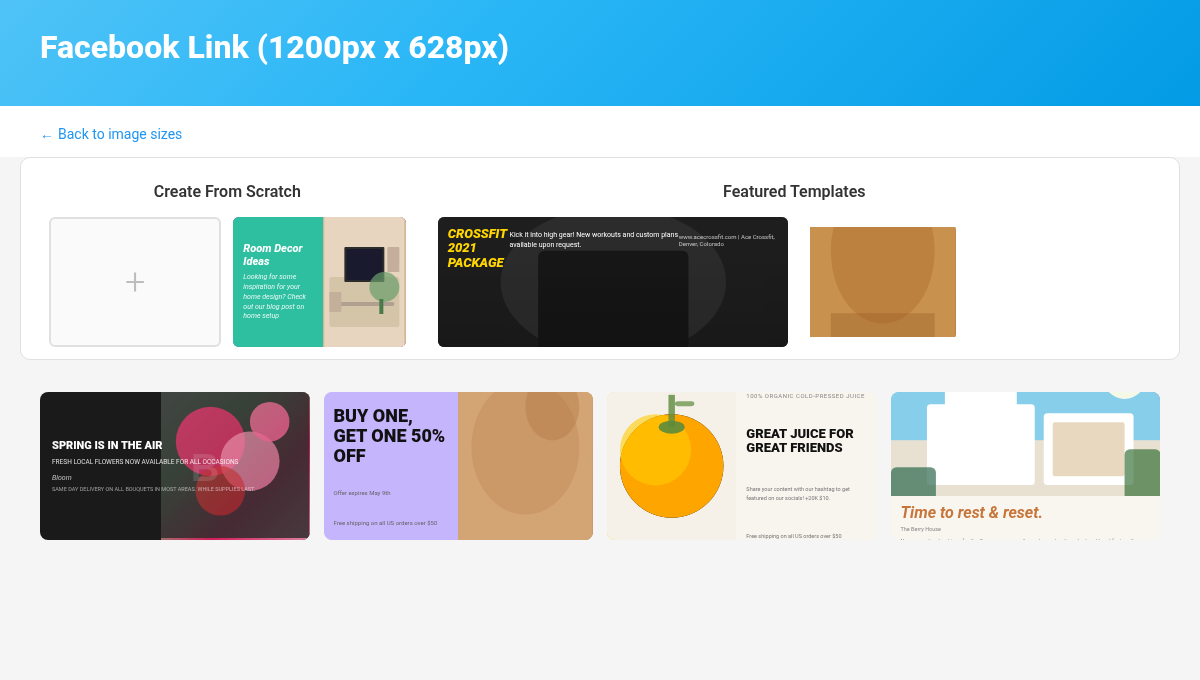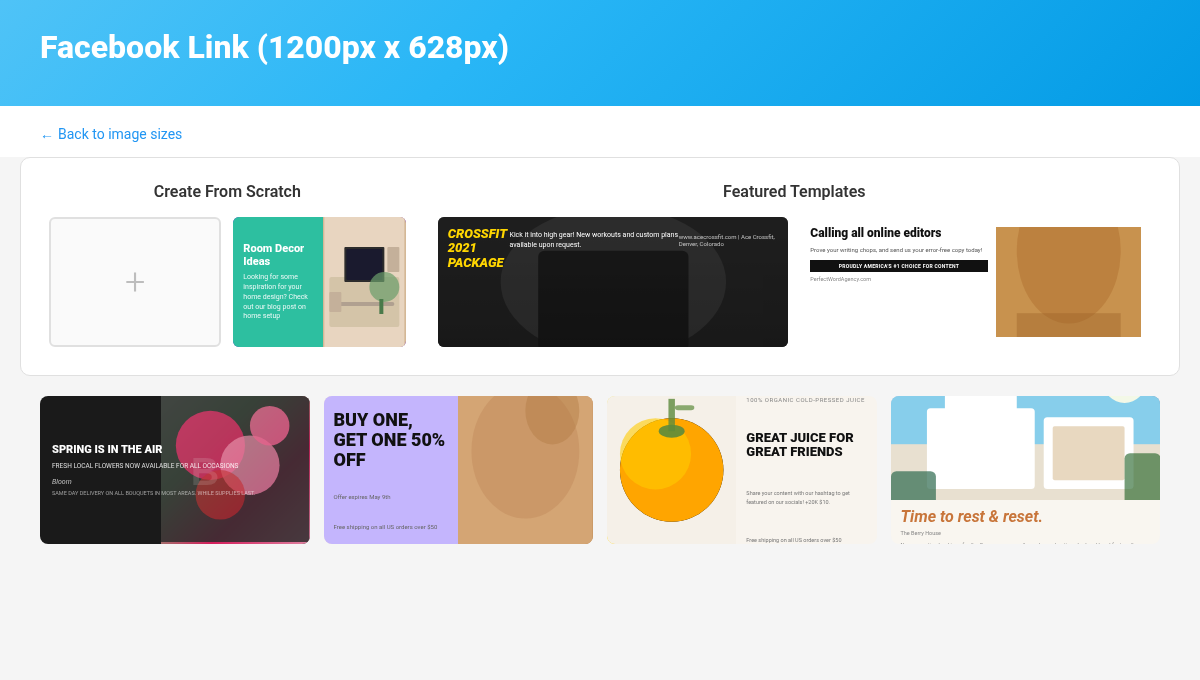--- a/index.html
+++ b/index.html
@@ -44,22 +44,22 @@
     .main-content {
       padding: 0 20px 20px;
       background: #f5f5f5;
     }
 
     
     .featured-card {
       background: #fff;
       border-radius: 10px;
       border: 1px solid #e0e0e0;
-      padding: 24px 28px 28px;
-      margin-bottom: 20px;
+      padding: 24px 28px 12px;
+      margin-bottom: 32px;
     }
 
     .featured-sections {
       display: grid;
       grid-template-columns: 1fr 2fr;
       gap: 32px;
     }
 
     .section-title {
       font-size: 16px;
@@ -100,20 +100,21 @@
       height: 130px;
       cursor: pointer;
       position: relative;
     }
 
     
     .thumb-room-decor {
       background: #6d28d9;
       display: flex;
       align-items: stretch;
+      font-style: italic;
     }
     .room-decor-green-box {
       background: #2dbfa0;
       width: 52%;
       padding: 10px;
       display: flex;
       flex-direction: column;
       justify-content: center;
     }
     .room-decor-title {
@@ -454,28 +455,20 @@
               <rect width="280" height="130" fill="#333"></rect>
               <ellipse cx="140" cy="65" rx="90" ry="60" fill="#555"></ellipse>
               <rect x="80" y="40" width="120" height="80" rx="5" fill="#222"></rect>
             </svg>
             <div class="crossfit-title">CROSSFIT<br>2021 PACKAGE</div>
             <div class="crossfit-sub">Kick it into high gear! New workouts and custom plans available upon request.</div>
             <div class="crossfit-footer">www.acecrossfit.com  |  Ace Crossfit, Denver, Colorado</div>
           </div>
 
           <div class="template-thumb thumb-editors">
-            <div class="editors-text-side">
-              <div>
-                <div class="editors-big-title">Calling all online editors</div>
-                <div class="editors-body">Prove your writing chops, and send us your error-free copy today!</div>
-                <div class="editors-badge">PROUDLY AMERICA'S #1 CHOICE FOR CONTENT</div>
-                <div class="editors-url">PerfectWordAgency.com</div>
-              </div>
-            </div>
             <div class="editors-photo">
               <svg width="100%" height="100%" viewBox="0 0 70 130" xmlns="http://www.w3.org/2000/svg" preserveAspectRatio="xMidYMid slice">
                 <rect width="70" height="130" fill="#c8924e"></rect>
                 <ellipse cx="35" cy="50" rx="25" ry="35" fill="#b07030" opacity="0.5"></ellipse>
                 <rect x="10" y="80" width="50" height="50" fill="#9a6228" opacity="0.4"></rect>
               </svg>
             </div>
           </div>
 
         </div>

